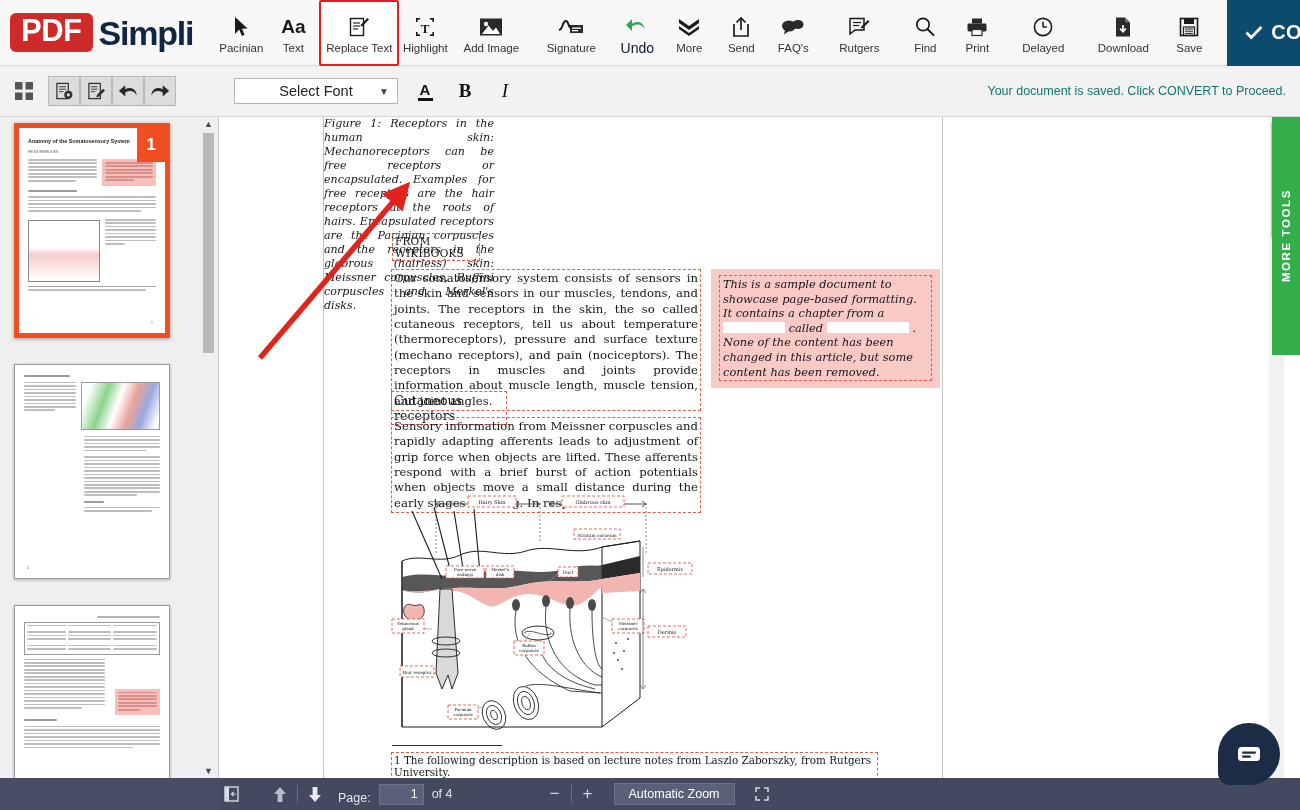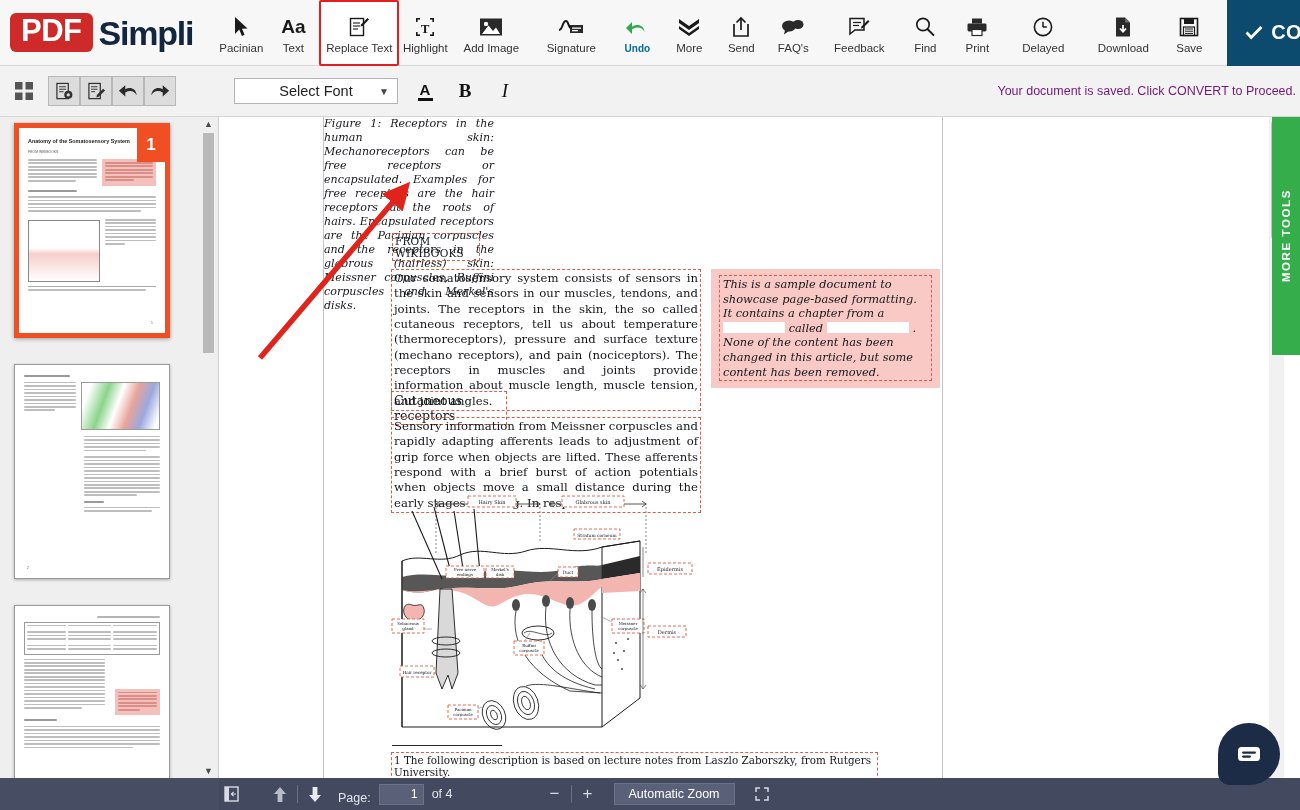--- a/index.html
+++ b/index.html
@@ -43,21 +43,21 @@
     gap: 3px; cursor: pointer; position: relative;
     padding-top: 4px;
   }
   .tool .ic { height: 24px; display: flex; align-items: center; justify-content: center; }
   .tool .lbl { font-size: 11.5px; color: #333; white-space: nowrap; }
   .tool.wide { width: 80px; }
   .tool.selected {
     border: 2px solid #e02020; background: #fff; border-radius: 2px;
     height: 66px;
   }
-  .tool.undo .lbl { font-weight: bold; color: #0369a1; font-size: 10px; }
+  .tool.undo .lbl { font-weight: normal; color: #0f172a; font-size: 14px; }
 
   .spacer { flex: 1; }
   .convert-wrap { padding-right: 0px; height: 66px; display: flex; align-items: center; }
   .convert {
     background: #0c4a6e; color: #fff;
     font-size: 20px; font-weight: bold; letter-spacing: 0.3px;
     height: 66px; padding: 0 18px;
     display: flex; align-items: center; gap: 8px;
     border: none; cursor: pointer;
     font-family: "Liberation Sans", sans-serif;
@@ -94,22 +94,22 @@
     position: absolute; right: 8px; top: 50%;
     transform: translateY(-50%);
     font-size: 10px; color: #444;
   }
   .fmt-btn { width: 26px; height: 28px; display:flex; align-items:center;
              justify-content:center; cursor:pointer; font-size: 18px; color:#111; }
   .fmt-A { flex-direction: column; gap: 1px; }
   .fmt-A .ltr { font-size: 15px; font-weight: bold; line-height: 1; }
   .fmt-A .bar { width: 15px; height: 3px; background: #111; }
   .saved-msg {
-    margin-left: auto; padding-right: 4px;
-    font-size: 12.5px; color: #701a75;
+    margin-left: auto; padding-right: 14px;
+    font-size: 12.5px; color: #0f766e;
   }
 
   
   .thumbpanel {
     position: absolute; left: 0; top: 117px;
     width: 219px; height: 661px;
     background: #efefef; border-right: 1px solid #cfcfcf;
     overflow: hidden;
   }
   .thumbscroll { position: absolute; left:0; top:0; width: 203px; height: 661px; padding: 6px 0 0 14px; }
@@ -449,21 +449,21 @@
 
       <div class="tool wide">
         <div class="ic">
           <svg width="22" height="20" viewBox="0 0 22 20">
             <path d="M2 1.5 L16 1.5 L16 13 L7 13 L2 17 Z" fill="none" stroke="#1a1a1a" stroke-width="1.5"></path>
             <line x1="5" y1="5.5" x2="13" y2="5.5" stroke="#1a1a1a" stroke-width="1.2"></line>
             <line x1="5" y1="8.5" x2="11" y2="8.5" stroke="#1a1a1a" stroke-width="1.2"></line>
             <path d="M13.5 9.5 L20 3 L21.5 4.5 L15 11 L12.8 11.5 Z" fill="#1a1a1a"></path>
           </svg>
         </div>
-        <div class="lbl">Feedback</div>
+        <div class="lbl">Rutgers</div>
       </div>
 
       <div class="tool">
         <div class="ic">
           <svg width="22" height="22" viewBox="0 0 22 22">
             <circle cx="9" cy="8.5" r="6.2" fill="none" stroke="#1a1a1a" stroke-width="1.7"></circle>
             <line x1="13.4" y1="13" x2="20" y2="19.6" stroke="#1a1a1a" stroke-width="2"></line>
           </svg>
         </div>
         <div class="lbl">Find</div>

